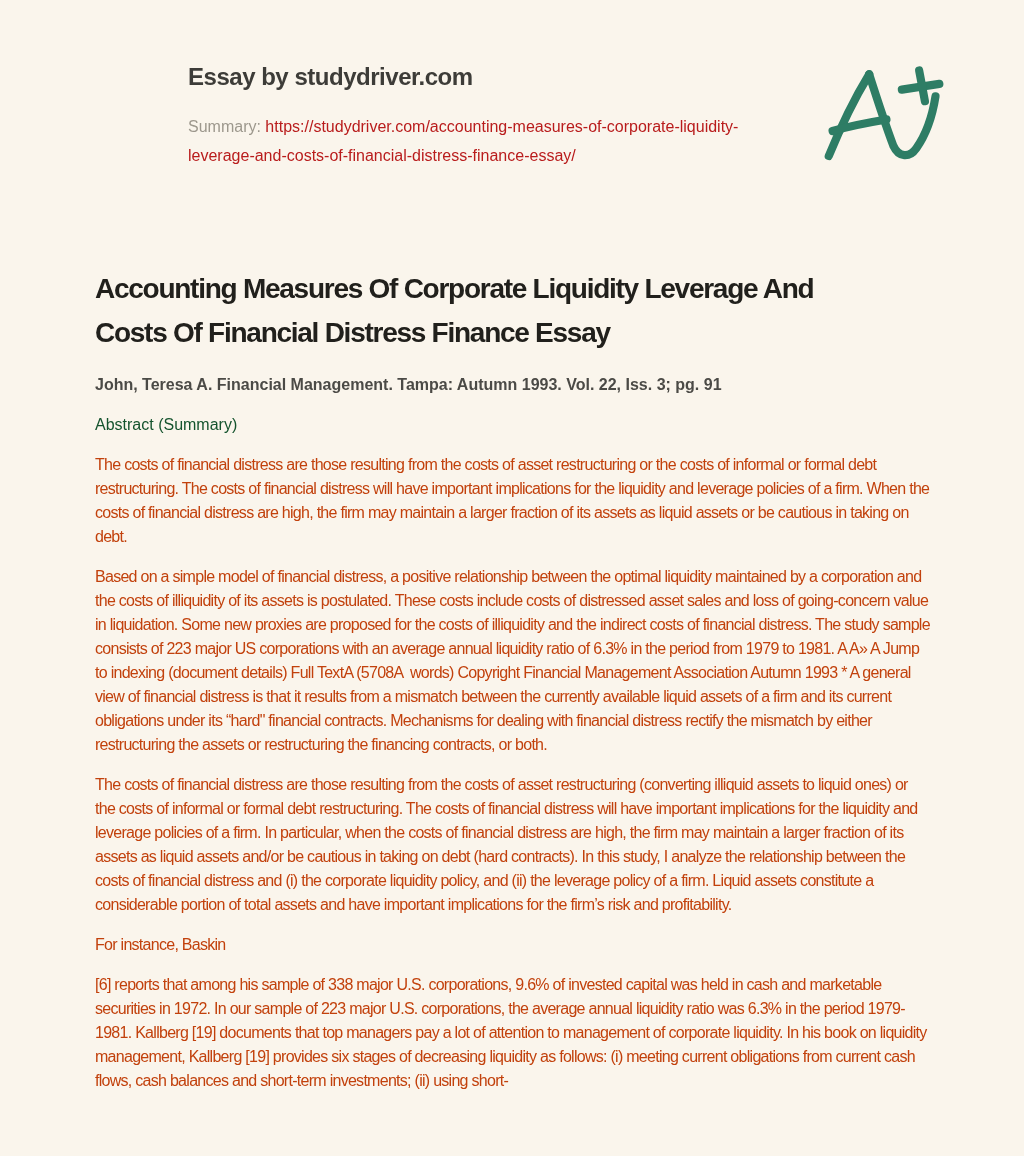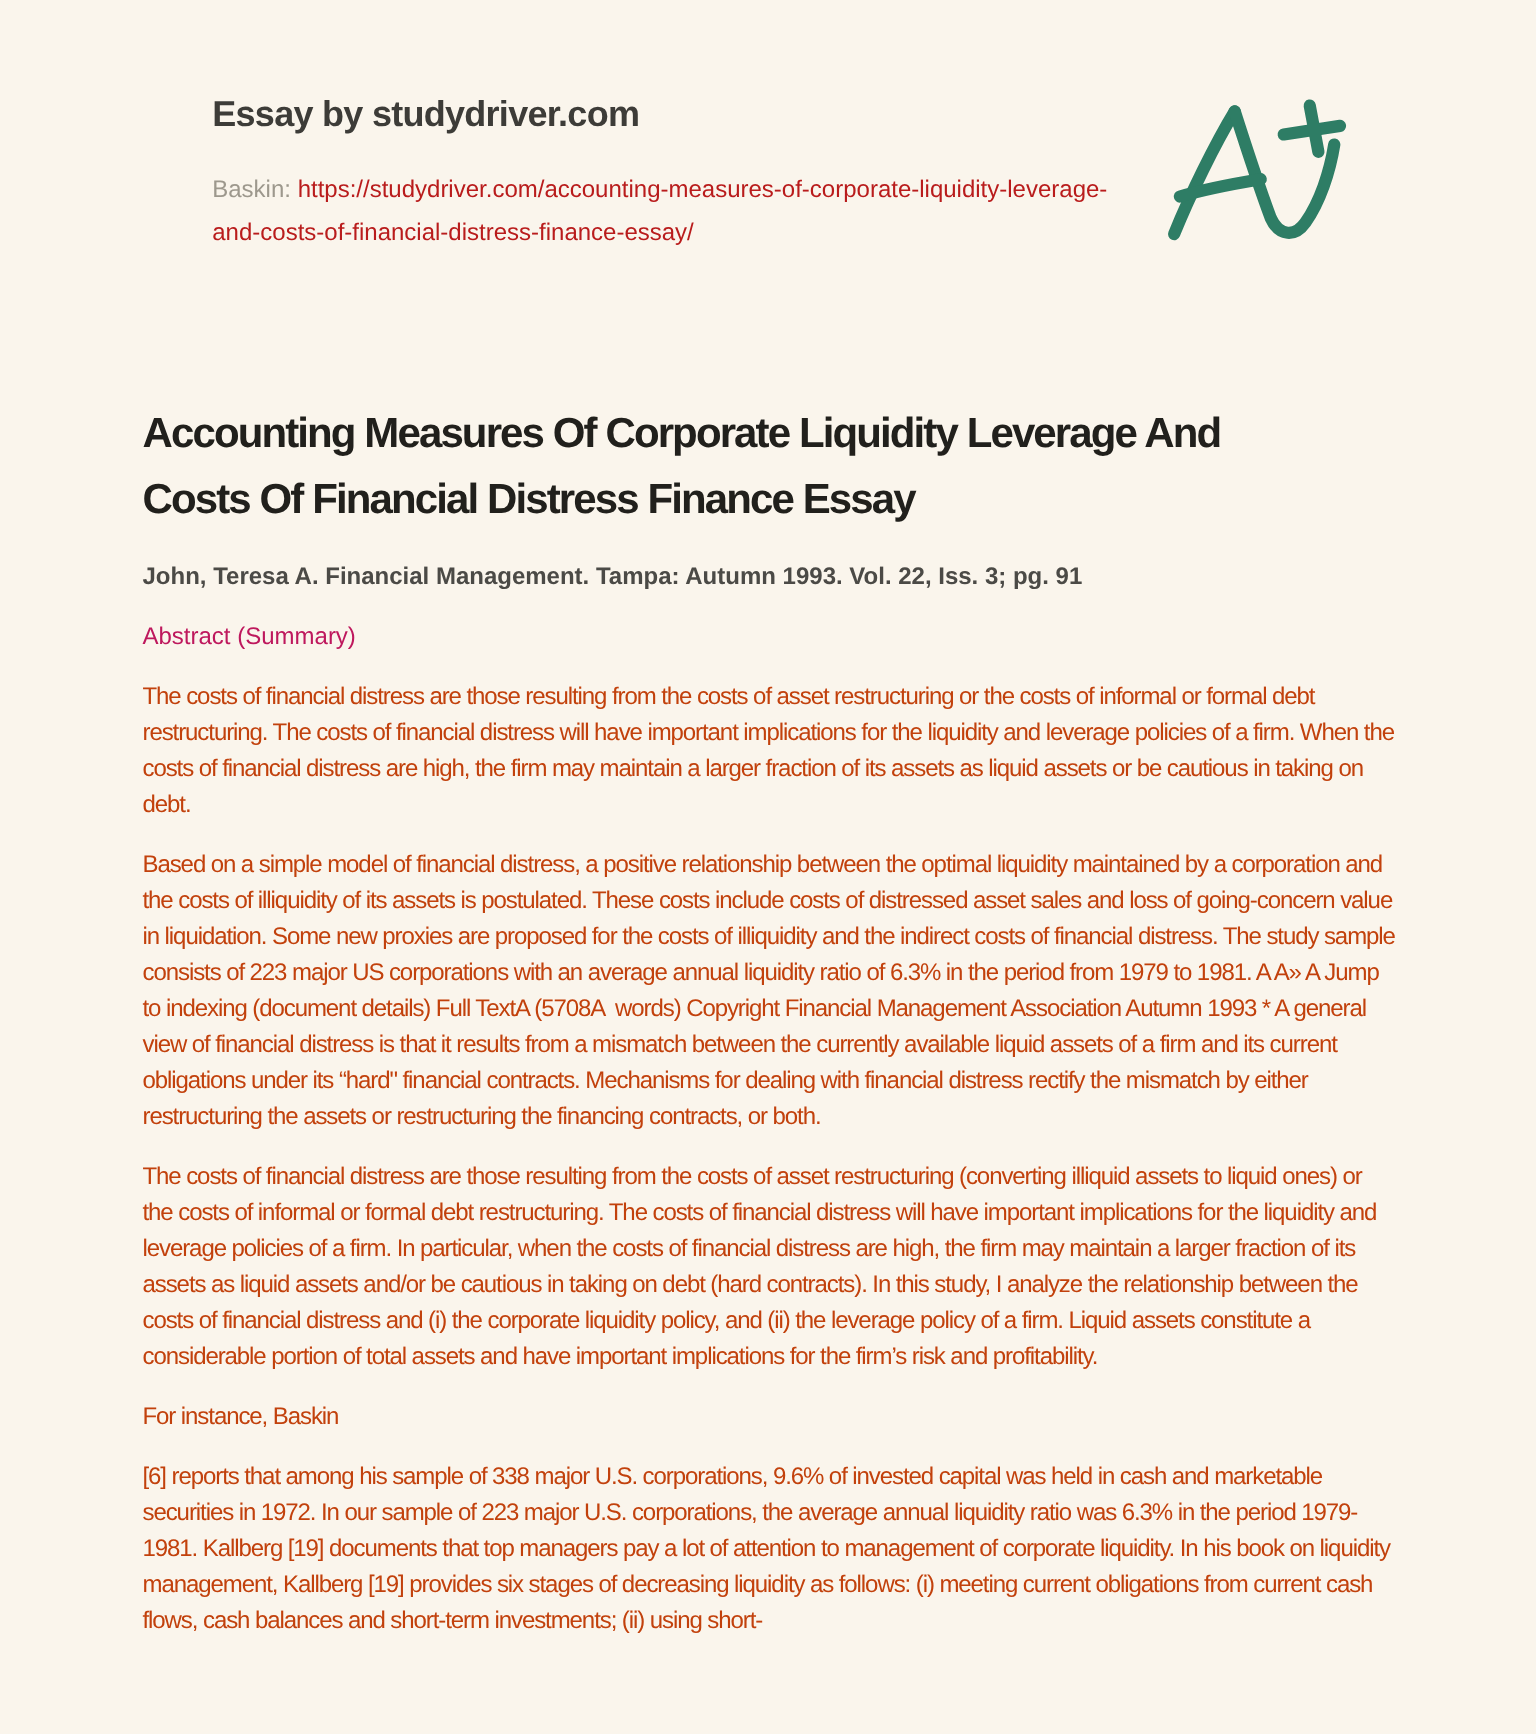--- a/index.html
+++ b/index.html
@@ -9,21 +9,21 @@
     height: 1156px;
     overflow: hidden;
     background: #faf5ec;
     font-family: "Liberation Sans", sans-serif;
     color: #4b4a46;
   }
   .page { padding: 50px 66px 0 95px; }
 
   .header-row {
     display: flex;
-    justify-content: center;
+    justify-content: flex-end;
     align-items: flex-start;
   }
   .site-title {
     margin: 12px 0 0;
     font-size: 24px;
     line-height: 30px;
     font-weight: 700;
     letter-spacing: -0.02em;
     color: #3d3c38;
   }
@@ -59,41 +59,41 @@
     font-size: 16px;
     line-height: 24px;
     color: #4b4a46;
     font-weight: bold;
   }
   .abstract-label {
     margin: 16px 0 0;
     max-width: 836px;
     font-size: 16px;
     line-height: 24px;
-    color: #be185d;
+    color: #14532d;
   }
   .para {
     margin: 16px 0 0;
     max-width: 836px;
     font-size: 16px;
     line-height: 24px;
     letter-spacing: -0.045em;
     color: #c2410c;
     white-space: pre-wrap;
   }
 </style>
 </head>
 <body>
 
 <div class="page">
 
   <div class="header-row">
     <div>
       <h1 class="site-title">Essay by studydriver.com</h1>
-      <p class="source"><span>Baskin:</span>&nbsp;<a class="source-link" href="#">https://studydriver.com/accounting-measures-of-corporate-liquidity-leverage-and-costs-of-financial-distress-finance-essay/</a></p>
+      <p class="source"><span>Summary:</span>&nbsp;<a class="source-link" href="#">https://studydriver.com/accounting-measures-of-corporate-liquidity-leverage-and-costs-of-financial-distress-finance-essay/</a></p>
     </div>
     <div class="logo">
       <svg viewBox="0 0 150 130" fill="none" stroke="#2e7d65" stroke-width="8.5" stroke-linecap="round">
         <path d="M 16 104 C 27 77 44 42 58 19"></path>
         <path d="M 58 19 C 66 44 74 69 83 93 C 89 106 100 106 107 96 C 117 82 124 61 127 42"></path>
         <path d="M 20 78 C 40 72 58 69 76 66"></path>
         <path d="M 92 35 C 105 33 118 31 131 29"></path>
         <path d="M 110 15 C 112 26 114 36 116 47"></path>
       </svg>
     </div>

